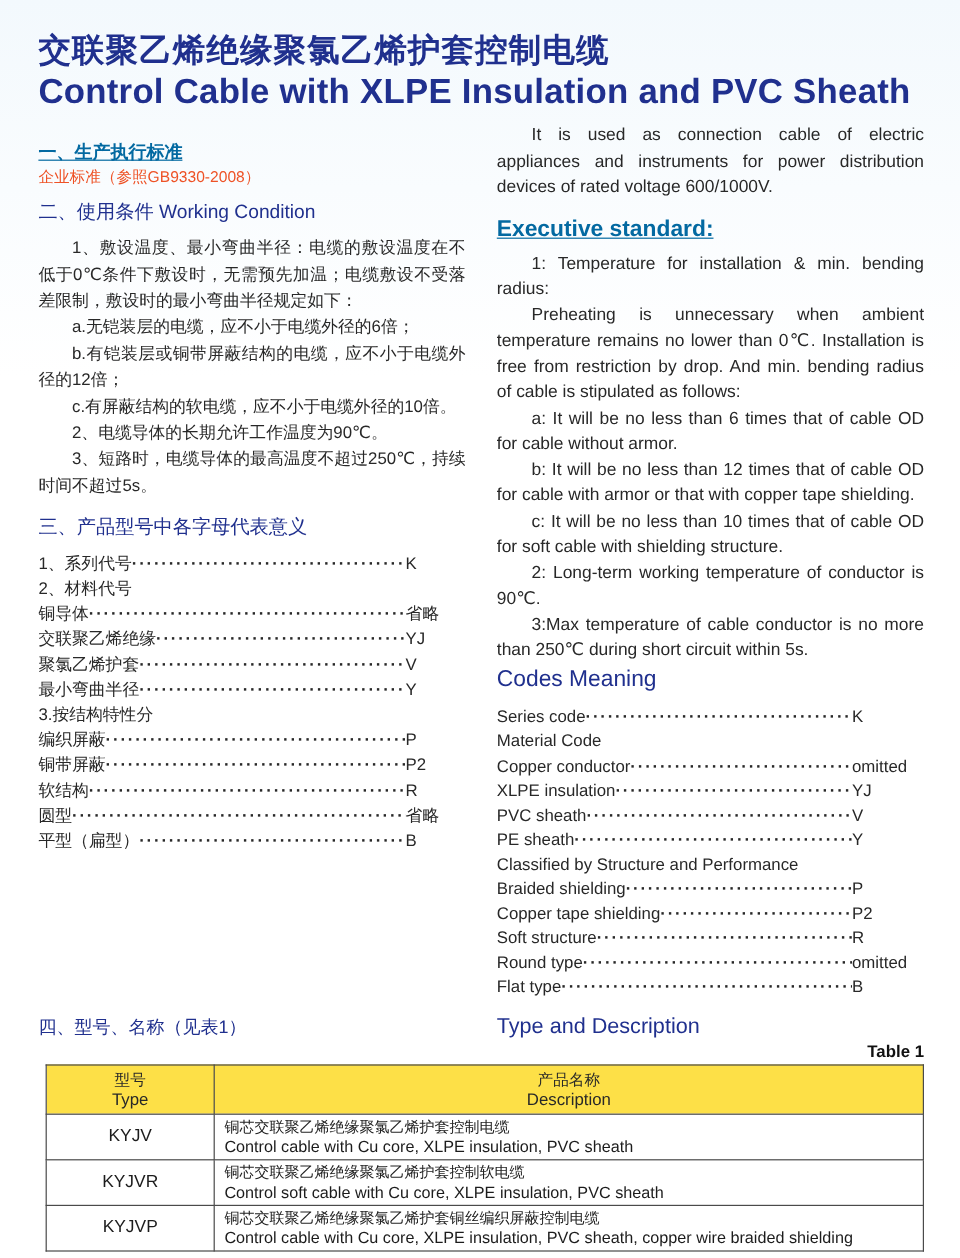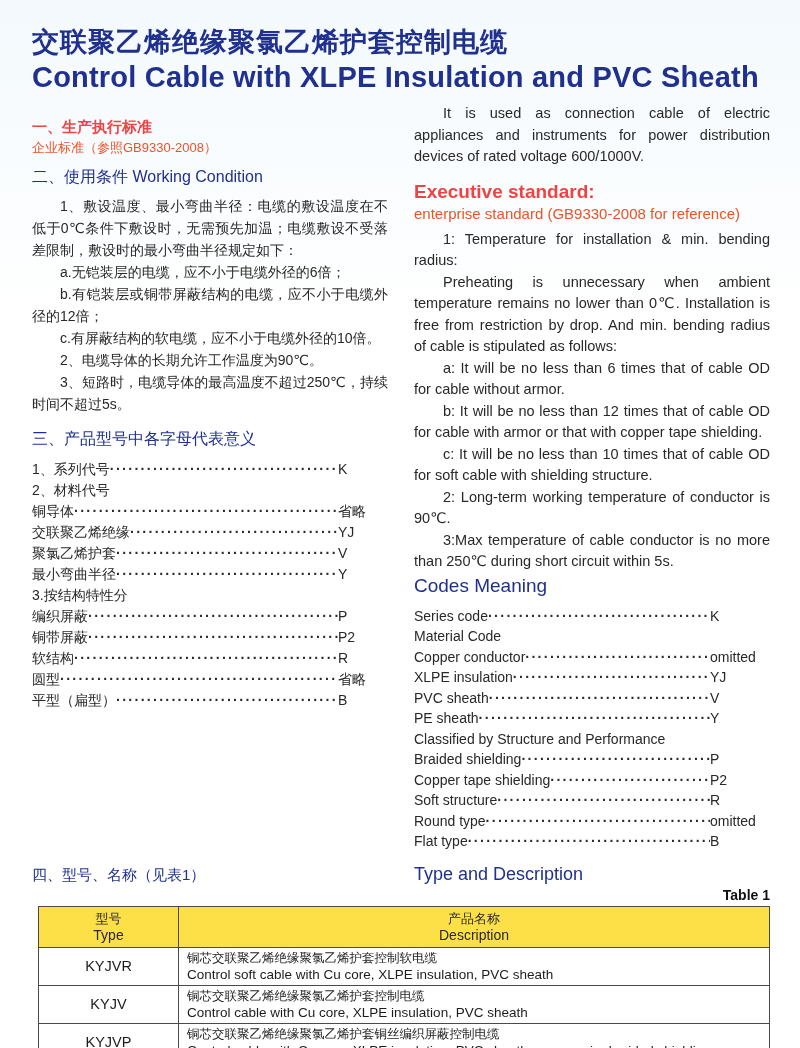--- a/index.html
+++ b/index.html
@@ -19,21 +19,21 @@
   
   .columns{display:flex;gap:26px;margin-top:8px;}
   .col-left{width:356px;flex:none;}
   .col-right{flex:1;min-width:0;}
 
   p{margin:0;}
   .body-zh{font-size:14px;line-height:22px;text-align:justify;}
   .body-en{font-size:14.5px;line-height:21.5px;text-align:justify;}
   .indent{text-indent:2em;}
 
-  .h-red{color:#ef4444;font-weight:bold;}
+  .h-red{color:#0369a1;font-weight:bold;text-decoration:underline;}
   .h-red-zh{font-size:15px;margin-top:15px;}
   .h-red-en{font-size:19px;margin-top:13px;}
   .sub-red{color:#ee5226;}
   .sub-red-zh{font-size:13px;margin-top:2px;}
   .sub-red-en{font-size:15px;margin-top:2px;}
   .h-navy{color:#20308e;font-weight:normal;}
   .h2-zh{font-size:16px;margin-top:10px;}
   .h3-zh{font-size:16px;margin-top:14px;}
   .h3-en{font-size:19px;margin-top:2px;}
   .paras{margin-top:7px;}
@@ -170,21 +170,20 @@
             <span class="code-dots"></span>
             <span class="code-value">B</span>
           </div>
         </div>
     </div>
 
     <div class="col-right">
       <p class="body-en indent">It is used as connection cable of electric appliances and instruments for power distribution devices of rated voltage 600/1000V.</p>
 
       <div class="h-red h-red-en">Executive standard:</div>
-      <div class="sub-red sub-red-en">enterprise standard (GB9330-2008 for reference)</div>
 
       <div class="paras">
 
           <p class="body-en indent">1: Temperature for installation &amp; min. bending radius:</p>
 
           <p class="body-en indent">Preheating is unnecessary when ambient temperature remains no lower than 0℃. Installation is free from restriction by drop. And min. bending radius of cable is stipulated as follows:</p>
 
           <p class="body-en indent">a: It will be no less than 6 times that of cable OD for cable without armor.</p>
 
           <p class="body-en indent">b: It will be no less than 12 times that of cable OD for cable with armor or that with copper tape shielding.</p>
@@ -288,32 +287,32 @@
         </th>
         <th>
           <div class="th-zh">产品名称</div>
           <div class="th-en">Description</div>
         </th>
       </tr>
     </thead>
     <tbody>
 
         <tr>
+          <td class="cell-type">KYJV</td>
+          <td class="cell-desc">
+            <div class="desc-zh">铜芯交联聚乙烯绝缘聚氯乙烯护套控制电缆</div>
+            <div class="desc-en">Control cable with Cu core, XLPE insulation, PVC sheath</div>
+          </td>
+        </tr>
+
+        <tr>
           <td class="cell-type">KYJVR</td>
           <td class="cell-desc">
             <div class="desc-zh">铜芯交联聚乙烯绝缘聚氯乙烯护套控制软电缆</div>
             <div class="desc-en">Control soft cable with Cu core, XLPE insulation, PVC sheath</div>
-          </td>
-        </tr>
-
-        <tr>
-          <td class="cell-type">KYJV</td>
-          <td class="cell-desc">
-            <div class="desc-zh">铜芯交联聚乙烯绝缘聚氯乙烯护套控制电缆</div>
-            <div class="desc-en">Control cable with Cu core, XLPE insulation, PVC sheath</div>
           </td>
         </tr>
 
         <tr>
           <td class="cell-type">KYJVP</td>
           <td class="cell-desc">
             <div class="desc-zh">铜芯交联聚乙烯绝缘聚氯乙烯护套铜丝编织屏蔽控制电缆</div>
             <div class="desc-en">Control cable with Cu core, XLPE insulation, PVC sheath, copper wire braided shielding</div>
           </td>
         </tr>

